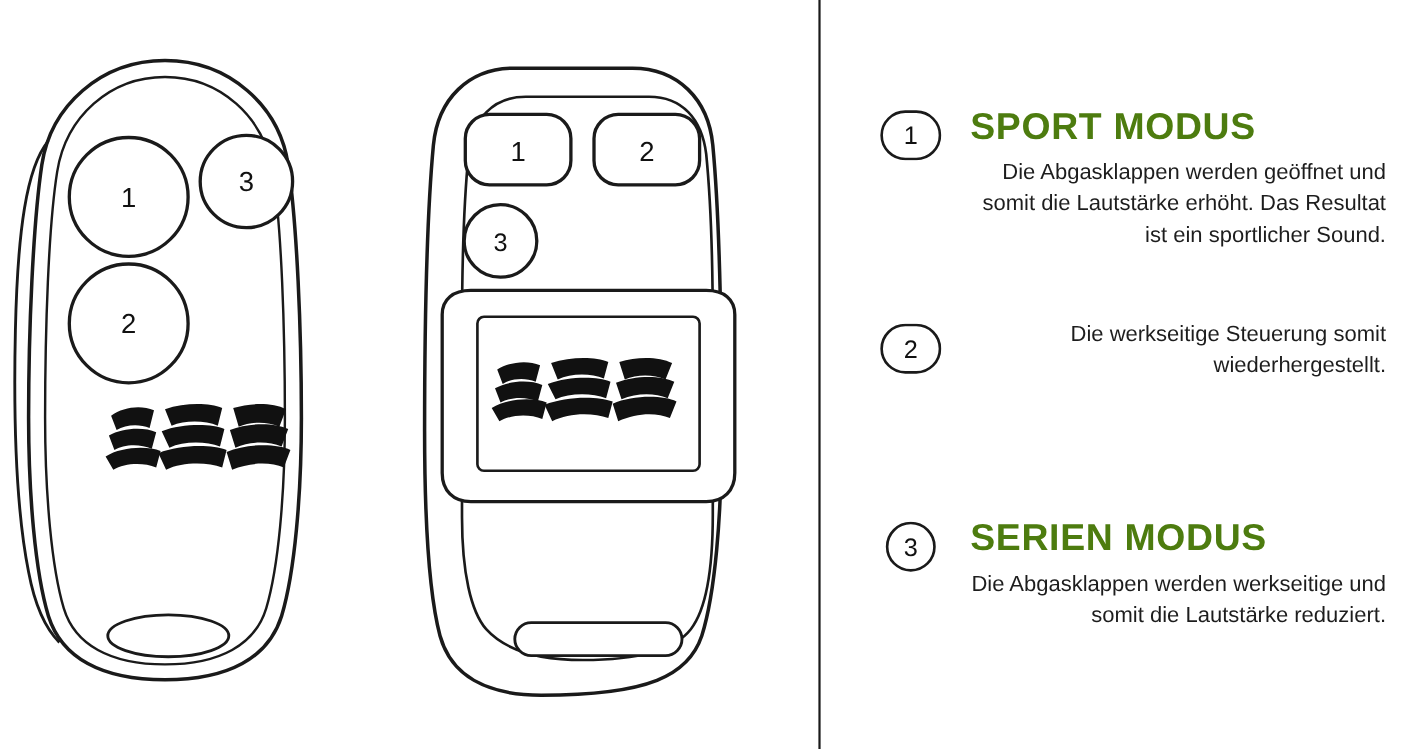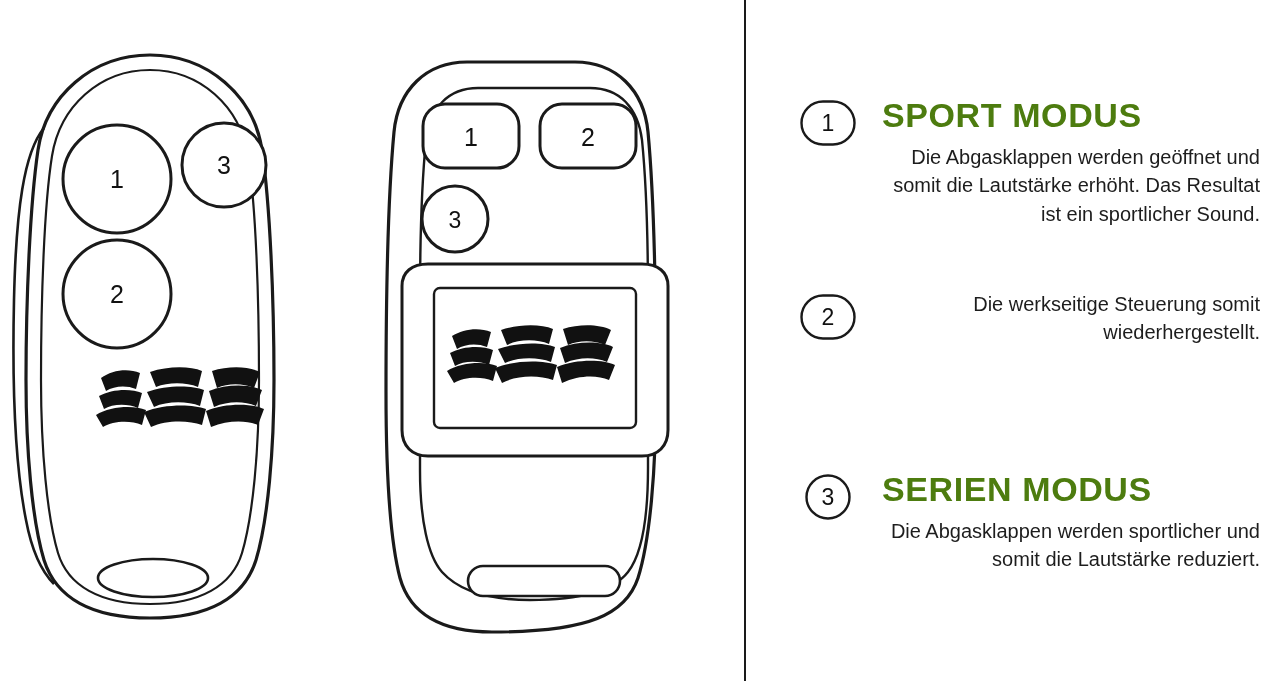--- a/index.html
+++ b/index.html
@@ -260,18 +260,18 @@
 
     <div class="legend-item three">
       <div class="badge">
         <svg width="56" height="46" viewBox="0 0 56 46" xmlns="http://www.w3.org/2000/svg">
           <circle cx="28" cy="23" r="21.5" fill="#ffffff" stroke="#1a1a1a" stroke-width="2.4"></circle>
         </svg>
         <span class="num">3</span>
       </div>
       <div class="legend-text">
         <h2 class="legend-title">SERIEN MODUS</h2>
-        <p class="legend-desc">Die Abgasklappen werden sportlicher und somit die Lautstärke reduziert.</p>
+        <p class="legend-desc">Die Abgasklappen werden werkseitige und somit die Lautstärke reduziert.</p>
       </div>
     </div>
 
   </div>
 </div>
 
 </body></html>

